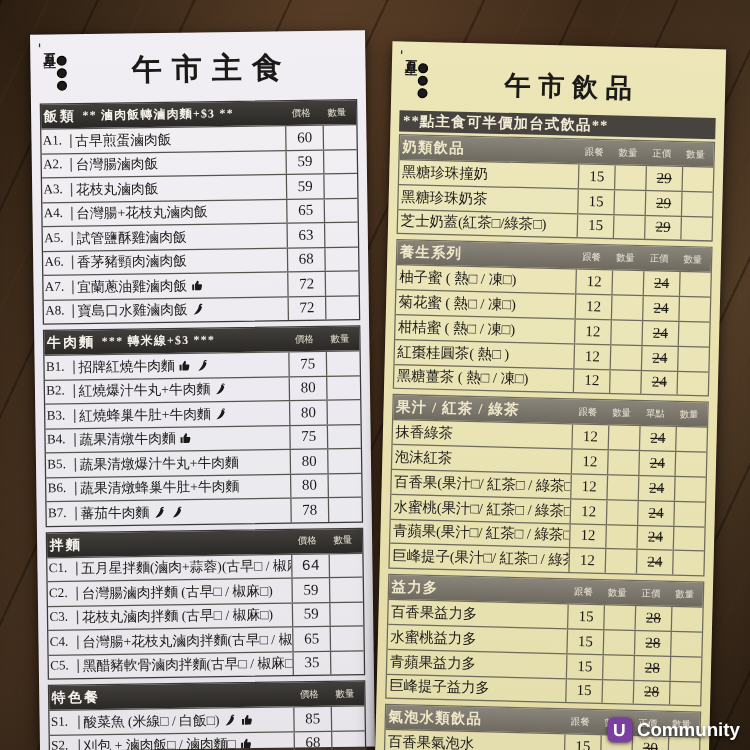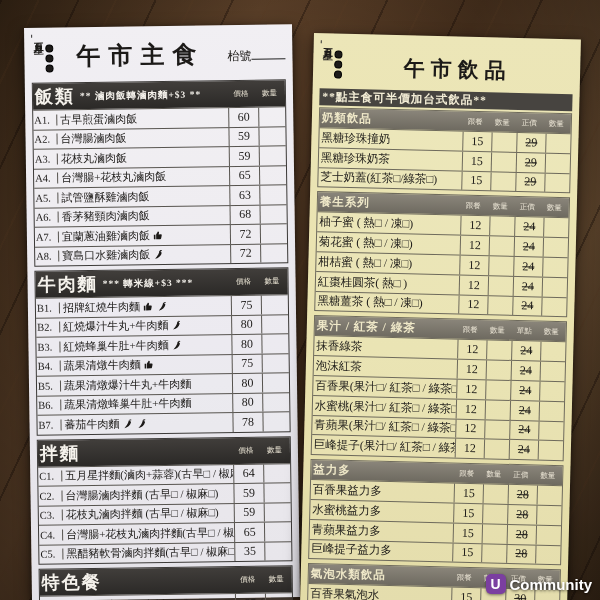--- a/index.html
+++ b/index.html
@@ -49,21 +49,21 @@
   .table-no{font-size:12px;padding-top:18px;white-space:nowrap;}
   .table-no u{display:inline-block;width:34px;border-bottom:1px solid #222;height:10px;}
   .paper-right .menu-title{font-size:21px;letter-spacing:6px;padding-top:14px;}
   
   .banner{background:#474440;color:#f3edd6;font-size:11.5px;font-weight:bold;
     padding:1px 3px;letter-spacing:1px;margin-bottom:2px;}
   
   .sec{border:1.5px solid #3b3937;margin-bottom:4px;background:rgba(255,255,255,.12);}
   .sec-head{display:flex;align-items:center;background:linear-gradient(180deg,#413e3b,#2b2927);
     color:#f5f2ec;padding:1px 2px;min-height:17px;}
-  .sec-name{font-size:18px;font-weight:bold;letter-spacing:2px;margin-right:5px;white-space:nowrap;}
+  .sec-name{font-size:11px;font-weight:bold;letter-spacing:2px;margin-right:5px;white-space:nowrap;}
   .sec-note{font-size:9.5px;font-weight:bold;letter-spacing:1px;flex:1;white-space:nowrap;}
   .colgroup{display:flex;}
   .col-label{font-size:7.5px;text-align:center;color:#e8e2d2;}
   .row{display:flex;align-items:center;border-top:1px solid #57544f;height:18.5px;}
   .code{width:22px;font-size:10.5px;padding-left:1px;border-right:1px solid #57544f;text-align:left;}
   .item-name{flex:1;font-size:11px;padding-left:3px;white-space:nowrap;overflow:hidden;display:flex;align-items:center;gap:3px;}
   .pcell{text-align:center;font-size:12px;border-left:1px solid #57544f;height:100%;
     display:flex;align-items:center;justify-content:center;box-sizing:border-box;}
   .struck{text-decoration:line-through;}
   
@@ -93,21 +93,20 @@
   <div class="menu-head">
     <div class="logo">
       <span class="logo-text">五月星</span>
       <span class="logo-dots">
           <i></i>
           <i></i>
           <i></i>
         </span>
     </div>
     <div class="menu-title">午市主食</div>
-    <div class="table-no"><span>枱號</span><u></u></div>
   </div>
   <div id="left-sections">
       <div class="sec">
         <div class="sec-head">
           <span class="sec-name">飯類</span>
           <span class="sec-note">** 滷肉飯轉滷肉麵+$3 **</span>
           <span class="colgroup">
             <span class="col-label" style="width: 30px;">價格</span>
             <span class="col-label" style="width: 27px;">數量</span>
           </span>
@@ -260,21 +259,21 @@
           <span class="sec-name">拌麵</span>
           <span class="sec-note"></span>
           <span class="colgroup">
             <span class="col-label" style="width: 30px;">價格</span>
             <span class="col-label" style="width: 27px;">數量</span>
           </span>
         </div>
         <div class="row">
           <span class="code">C1.</span>
           <span class="item-name">五月星拌麵(滷肉+蒜蓉)(古早□ / 椒麻□)</span>
-          <span class="pcell" style="width: 30px;">64</span>
+          <span class="pcell" style="width: 30px; font-family: Liberation Mono, monospace;">64</span>
           <span class="pcell" style="width: 27px;"></span>
         </div>
         <div class="row">
           <span class="code">C2.</span>
           <span class="item-name">台灣腸滷肉拌麵 (古早□ / 椒麻□)</span>
           <span class="pcell" style="width: 30px;">59</span>
           <span class="pcell" style="width: 27px;"></span>
         </div>
         <div class="row">
           <span class="code">C3.</span>

